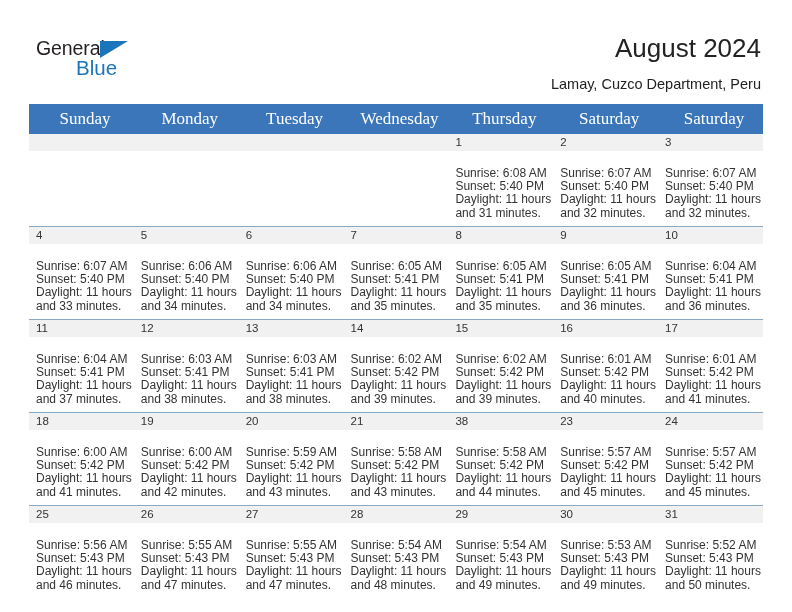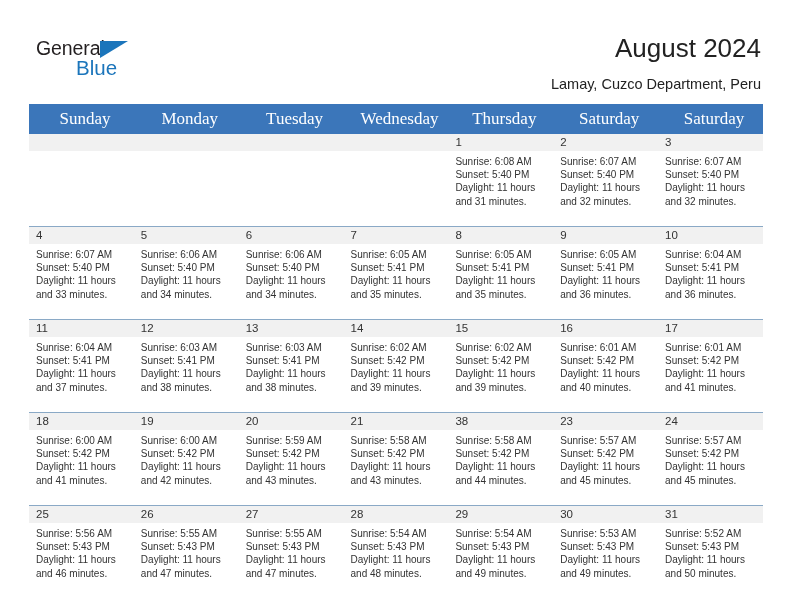--- a/index.html
+++ b/index.html
@@ -121,22 +121,22 @@
     height: 17px;
     line-height: 17px;
     padding-left: 7px;
     font-size: 11.5px;
     color: #333333;
   }
   .cell.empty .daynum-band {
     background: #f1f1f1;
   }
   .cell-body {
-    padding: 4px 9px 0 7px;
-    font-size: 10px;
+    padding: 16px 9px 0 7px;
+    font-size: 12px;
     line-height: 13.2px;
     color: #333333;
   }
   .cell-body div {
     white-space: nowrap;
   }
 </style>
 </head>
 <body>
 

